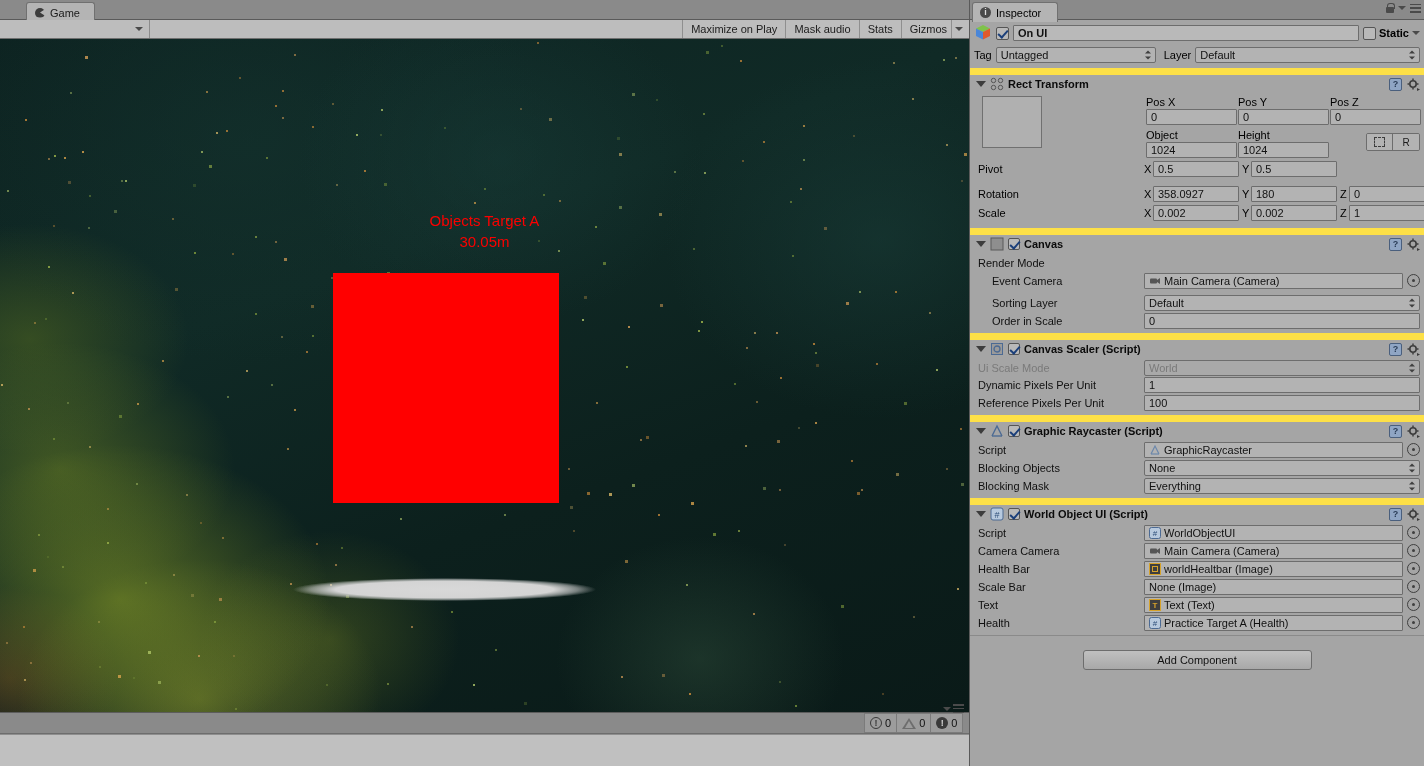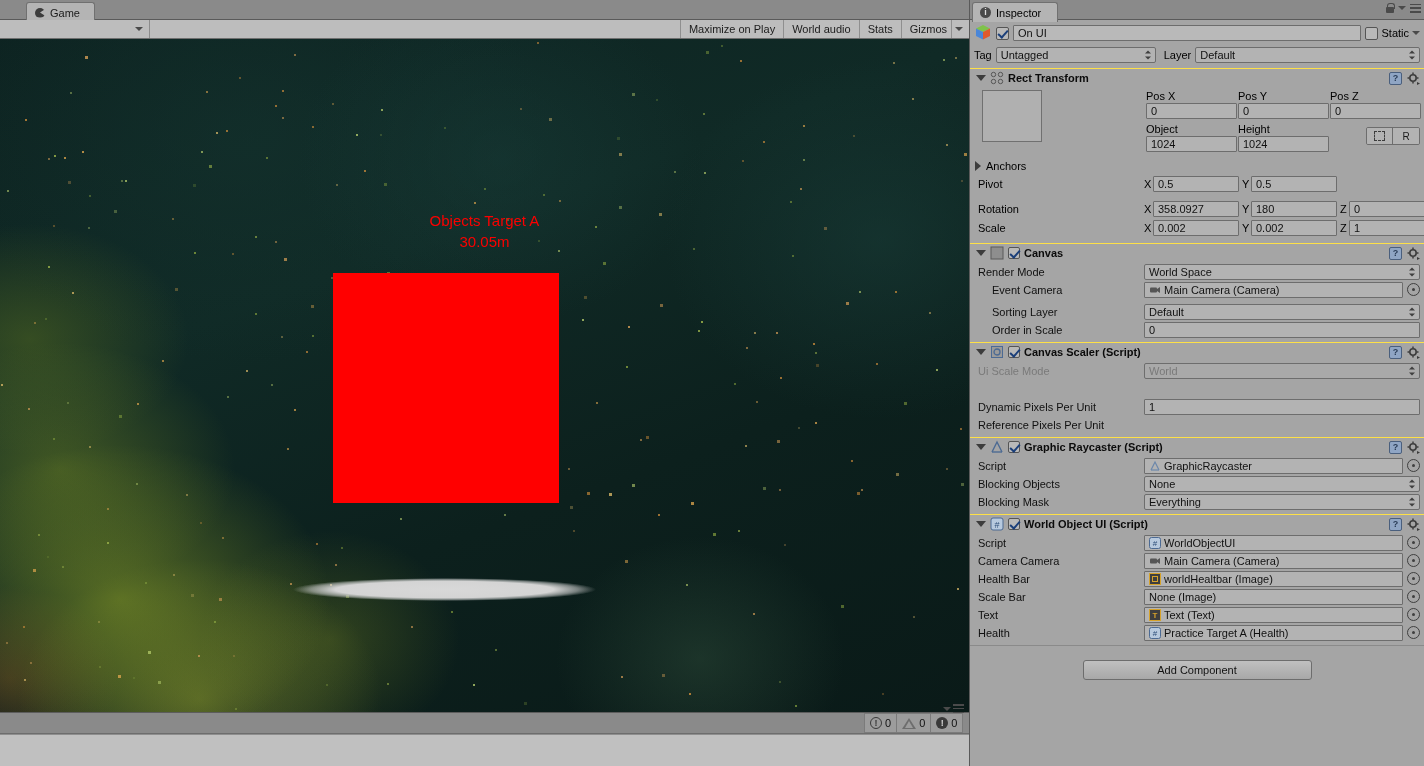--- a/index.html
+++ b/index.html
@@ -181,21 +181,21 @@
   .lock-ico::after {
     content: ""; position: absolute; left: 0; top: 4px; width: 8px; height: 6px;
     background: #4a4a4a; border-radius: 1px;
   }
   .burger { width: 11px; height: 9px; display: flex; flex-direction: column; justify-content: space-between; }
   .burger i { display: block; height: 1.5px; background: #4a4a4a; }
 
   
   .insp-head {
     position: relative; height: 20px; margin: 3px 4px 0 4px;
-    display: flex; align-items: center; gap: 4px;
+    display: flex; align-items: center; gap: 4px; font-weight: bold;
   }
   .go-cube {
     width: 18px; height: 18px; position: relative; flex: none;
   }
   .go-cube svg { display: block; }
   .ck {
     width: 13px; height: 13px; background: #b9b9b9;
     border: 1px solid #555; border-radius: 2px;
     position: relative; flex: none;
   }
@@ -230,21 +230,21 @@
   }
   .popup .updown::before, .popup .updown::after {
     content: ""; position: absolute; left: 0; width: 0; height: 0;
     border-left: 3.5px solid transparent; border-right: 3.5px solid transparent;
   }
   .popup .updown::before { top: 1px; border-bottom: 3.5px solid #3f3f3f; }
   .popup .updown::after { bottom: 1px; border-top: 3.5px solid #3f3f3f; }
 
   
   .comp {
-    margin-top: 4px; border-top: 1px solid #fde047;
+    margin-top: 4px; border-top: 7px solid #fde047;
     background: #a5a5a5;
   }
   .comp-head {
     height: 18px; display: flex; align-items: center; gap: 4px;
     padding-left: 6px; padding-right: 4px;
     background: #a5a5a5;
     position: relative;
   }
   .tri {
     width: 0; height: 0; border-left: 5px solid transparent;
@@ -361,21 +361,21 @@
 
     <div class="gv-toolbar">
       <div class="gv-left-drop">
         <span class="tri-down"></span>
       </div>
       <div class="gv-spacer"></div>
       <div class="gv-btn">
         <span>Maximize on Play</span>
       </div>
       <div class="gv-btn">
-        <span>World audio</span>
+        <span>Mask audio</span>
       </div>
       <div class="gv-btn">
         <span>Stats</span>
       </div>
       <div class="gv-btn gizmos">
         <span>Gizmos</span>
       </div>
       <div class="gv-gizmo-arrow">
         <span class="tri-down"></span>
       </div>
@@ -764,24 +764,20 @@
 
         <div class="rt-btns">
           <span class="rt-btn">
               <span class="dashrect"></span>
             </span>
           <span class="rt-btn">
               <span>R</span>
             </span>
         </div>
 
-        <div class="row" style="margin-top:4px">
-          <span class="tri right" style="margin-right:5px; margin-left:-3px"></span>
-          <span>Anchors</span>
-        </div>
 
         <div class="xyrow">
           <span class="lbl">Pivot</span>
           <span class="ax">X</span>
           <span class="field w3">
               <span>0.5</span>
             </span>
           <span class="ax">Y</span>
           <span class="field w3">
               <span>0.5</span>
@@ -844,24 +840,20 @@
                   <line x1="10" y1="6" x2="11.5" y2="6"></line>
                 </g>
                 <polygon points="10,10 13,11.5 10,13" fill="#3c3c3c"></polygon>
               </svg>
           </span>
         </span>
       </div>
 
       <div class="row">
         <span class="lbl">Render Mode</span>
-        <span class="popup" style="flex:1">
-          <span>World Space</span>
-          <span class="updown"></span>
-        </span>
       </div>
       <div class="row">
         <span class="lbl ind">Event Camera</span>
         <span class="objfield">
           <span class="mini-ico">
             <svg width="12" height="12" viewBox="0 0 12 12">
                 <rect x="1" y="3.5" width="7" height="5" rx="1" fill="#555"></rect>
                 <polygon points="8,5 11,3 11,9 8,7" fill="#555"></polygon>
               </svg>
           </span>
@@ -911,28 +903,31 @@
           </span>
         </span>
       </div>
       <div class="row">
         <span class="lbl dim">Ui Scale Mode</span>
         <span class="popup dim" style="flex:1; color:#7a7a7a; background:#a9a9a9">
           <span>World</span>
           <span class="updown"></span>
         </span>
       </div>
-      <div class="row" style="margin-top:19px">
+      <div class="row" style="margin-top:0">
         <span class="lbl">Dynamic Pixels Per Unit</span>
         <span class="field flexed">
           <span>1</span>
         </span>
       </div>
       <div class="row">
         <span class="lbl">Reference Pixels Per Unit</span>
+        <span class="field flexed">
+          <span>100</span>
+        </span>
       </div>
     </div>
 
     <div class="comp">
       <div class="comp-head">
         <span class="tri"></span>
         <span class="comp-ico">
           <svg width="14" height="14" viewBox="0 0 14 14">
               <path d="M2 12 L7 2 L12 12" fill="none" stroke="#4c6a93" stroke-width="1.4"></path>
               <line x1="2" y1="12" x2="12" y2="12" stroke="#4c6a93" stroke-width="1.4"></line>

